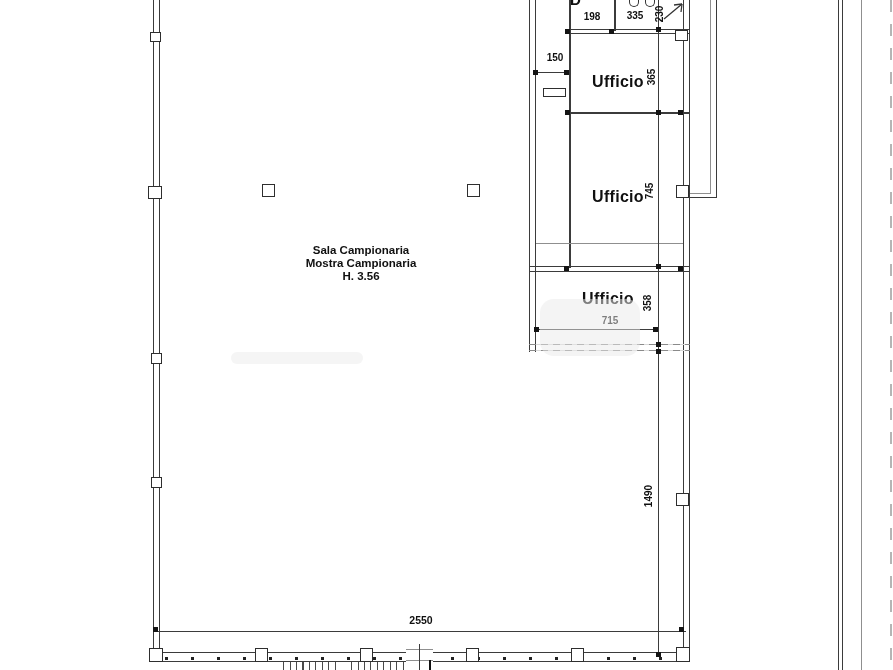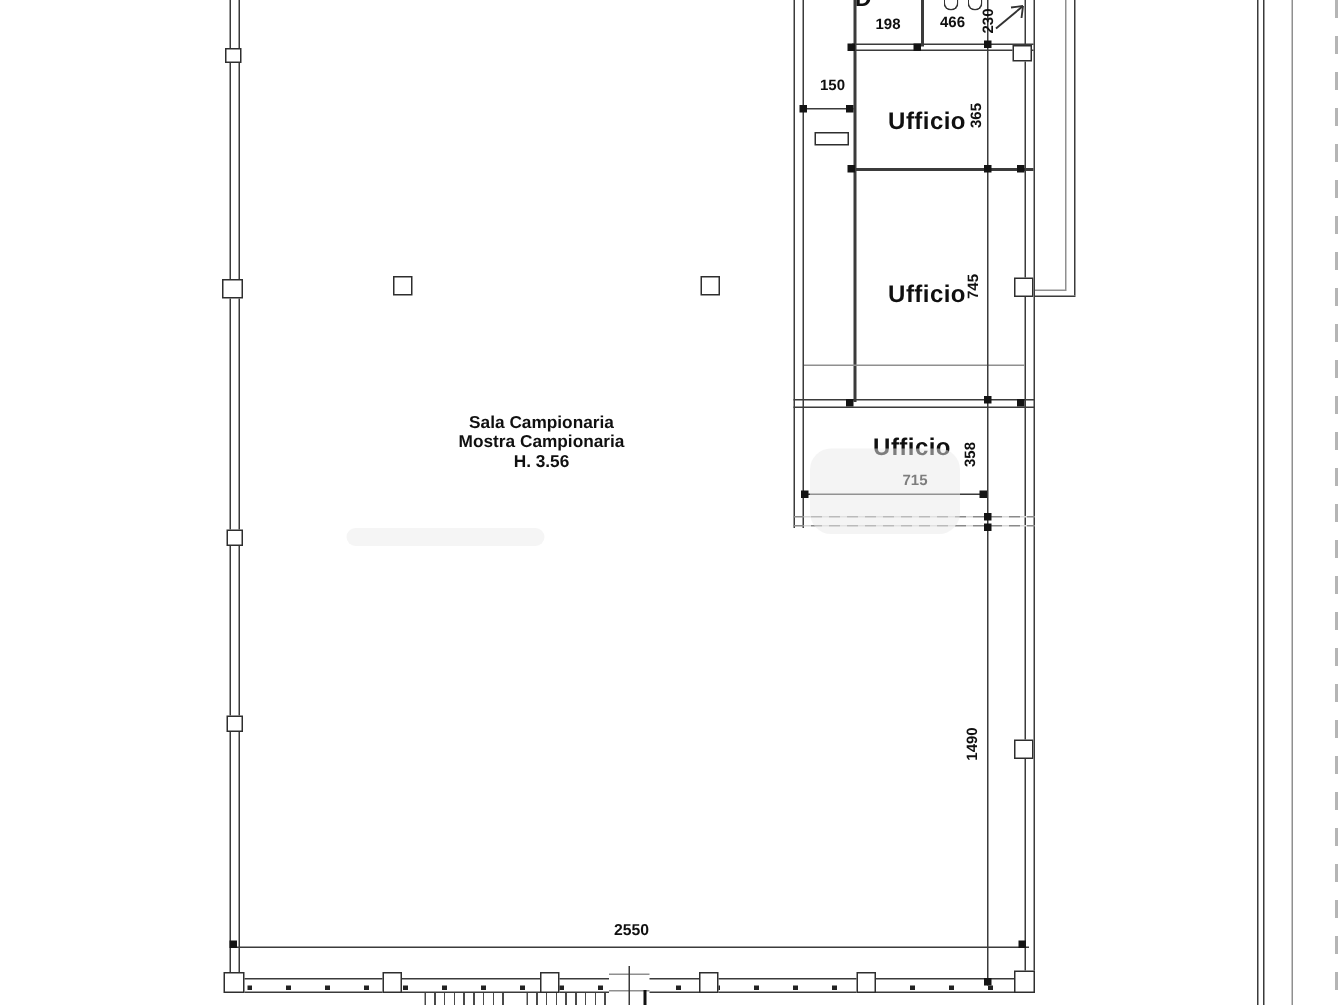--- a/index.html
+++ b/index.html
@@ -14,21 +14,21 @@
   .dashwall{position:absolute;height:1px;
      background:repeating-linear-gradient(90deg,#8a8a8a 0 7px,#d9d9d9 7px 12px);}
   .sq{position:absolute;background:#fff;border:1px solid #2e2e2e;box-sizing:border-box;}
   .dot{position:absolute;width:5px;height:5px;background:#141414;}
   .dim{position:absolute;font-weight:bold;font-size:10px;color:var(--text);
        text-align:center;white-space:nowrap;}
   .rot{display:flex;align-items:center;justify-content:center;transform:rotate(-90deg);}
   .room{position:absolute;font-weight:bold;font-size:16px;color:var(--text);
         text-align:center;letter-spacing:.3px;white-space:nowrap;}
   .sala{position:absolute;left:271px;width:180px;text-align:center;font-weight:bold;
-        font-size:11.5px;color:var(--text);white-space:nowrap;margin-top:32px;}
+        font-size:11.5px;color:var(--text);white-space:nowrap;}
   .hatch{position:absolute;top:662px;height:8px;
      background:repeating-linear-gradient(90deg,#4a4a4a 0 1px,transparent 1px 6.5px);}
   .dotsrow{position:absolute;top:657px;height:3px;
      background:repeating-linear-gradient(90deg,#222 0 3px,transparent 3px 26px);}
   .wm{position:absolute;background:var(--watermark);opacity:.5;border-radius:14px;}
   .clipletter{position:absolute;overflow:hidden;font-weight:bold;font-size:15px;color:#111;}
   .fixture{position:absolute;background:#fff;border:1.5px solid #333;border-top:0;
            border-radius:0 0 5px 5px;box-sizing:border-box;}
   .dashedge{position:absolute;width:2px;
      background:repeating-linear-gradient(180deg,#b5b5b5 0 12px,transparent 12px 24px);}
@@ -132,21 +132,21 @@
 
   <div class="sala" style="top:244px">Sala Campionaria</div>
   <div class="sala" style="top:257px">Mostra Campionaria</div>
   <div class="sala" style="top:270px">H. 3.56</div>
 
   <div class="room" style="left:584px;top:73px;width:68px">Ufficio</div>
   <div class="room" style="left:584px;top:188px;width:68px">Ufficio</div>
   <div class="room" style="left:574px;top:290px;width:68px">Ufficio</div>
 
   <div class="dim" style="left:578px;top:11px;width:28px">198</div>
-  <div class="dim" style="left:621px;top:10px;width:28px">466</div>
+  <div class="dim" style="left:621px;top:10px;width:28px">335</div>
   <div class="dim rot" style="left:644px;top:-1px;width:30px;height:30px">230</div>
   <div class="dim" style="left:541px;top:52px;width:28px">150</div>
   <div class="dim rot" style="left:636px;top:62px;width:30px;height:30px">365</div>
   <div class="dim rot" style="left:634px;top:176px;width:30px;height:30px">745</div>
   <div class="dim rot" style="left:632px;top:288px;width:30px;height:30px">358</div>
   <div class="dim" style="left:596px;top:315px;width:28px">715</div>
   <div class="dim rot" style="left:631px;top:479px;width:34px;height:34px">1490</div>
   <div class="dim" style="left:401px;top:614px;width:40px;font-size:10.5px">2550</div>
 
   <div class="wm" style="left:540px;top:299px;width:100px;height:57px"></div>

